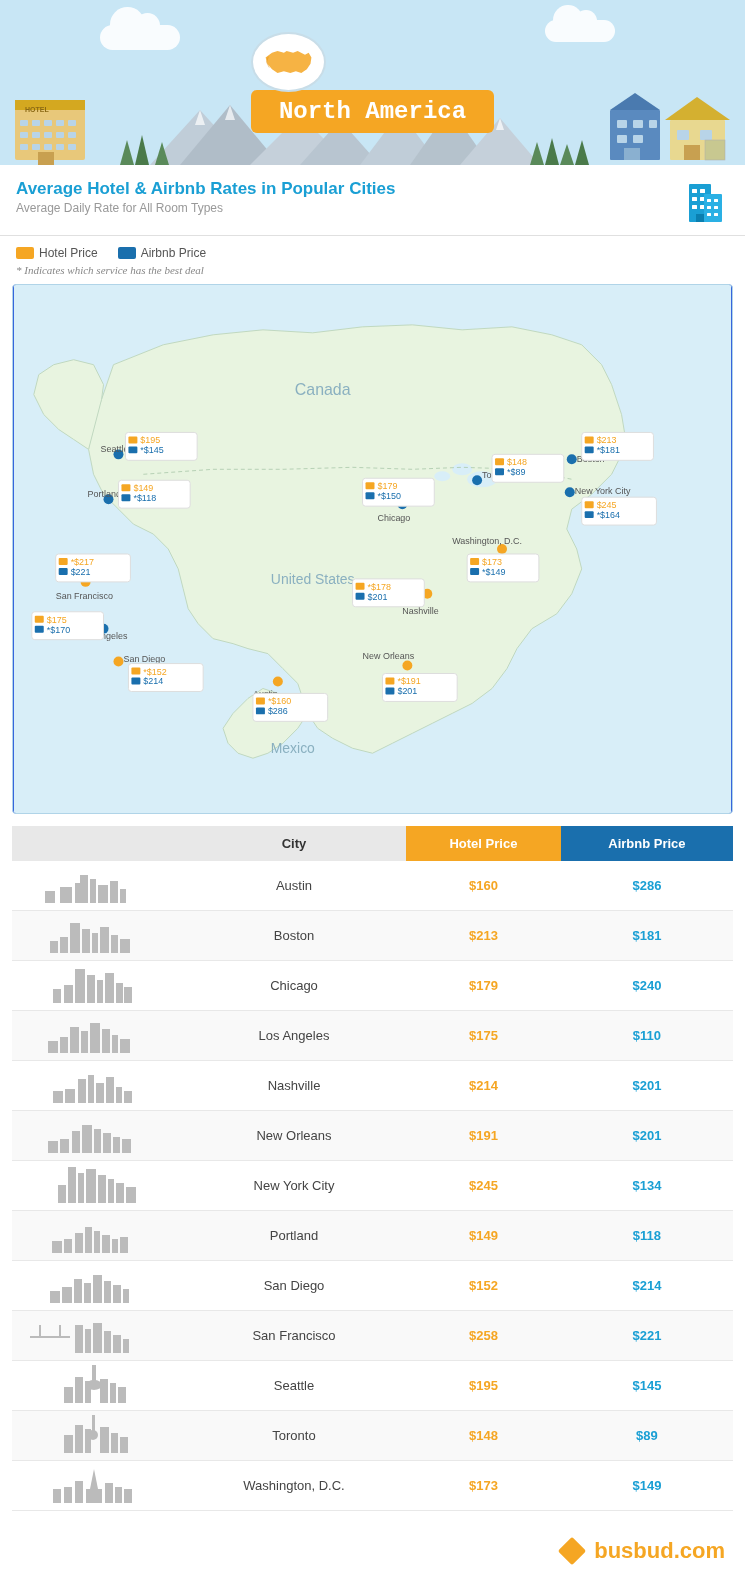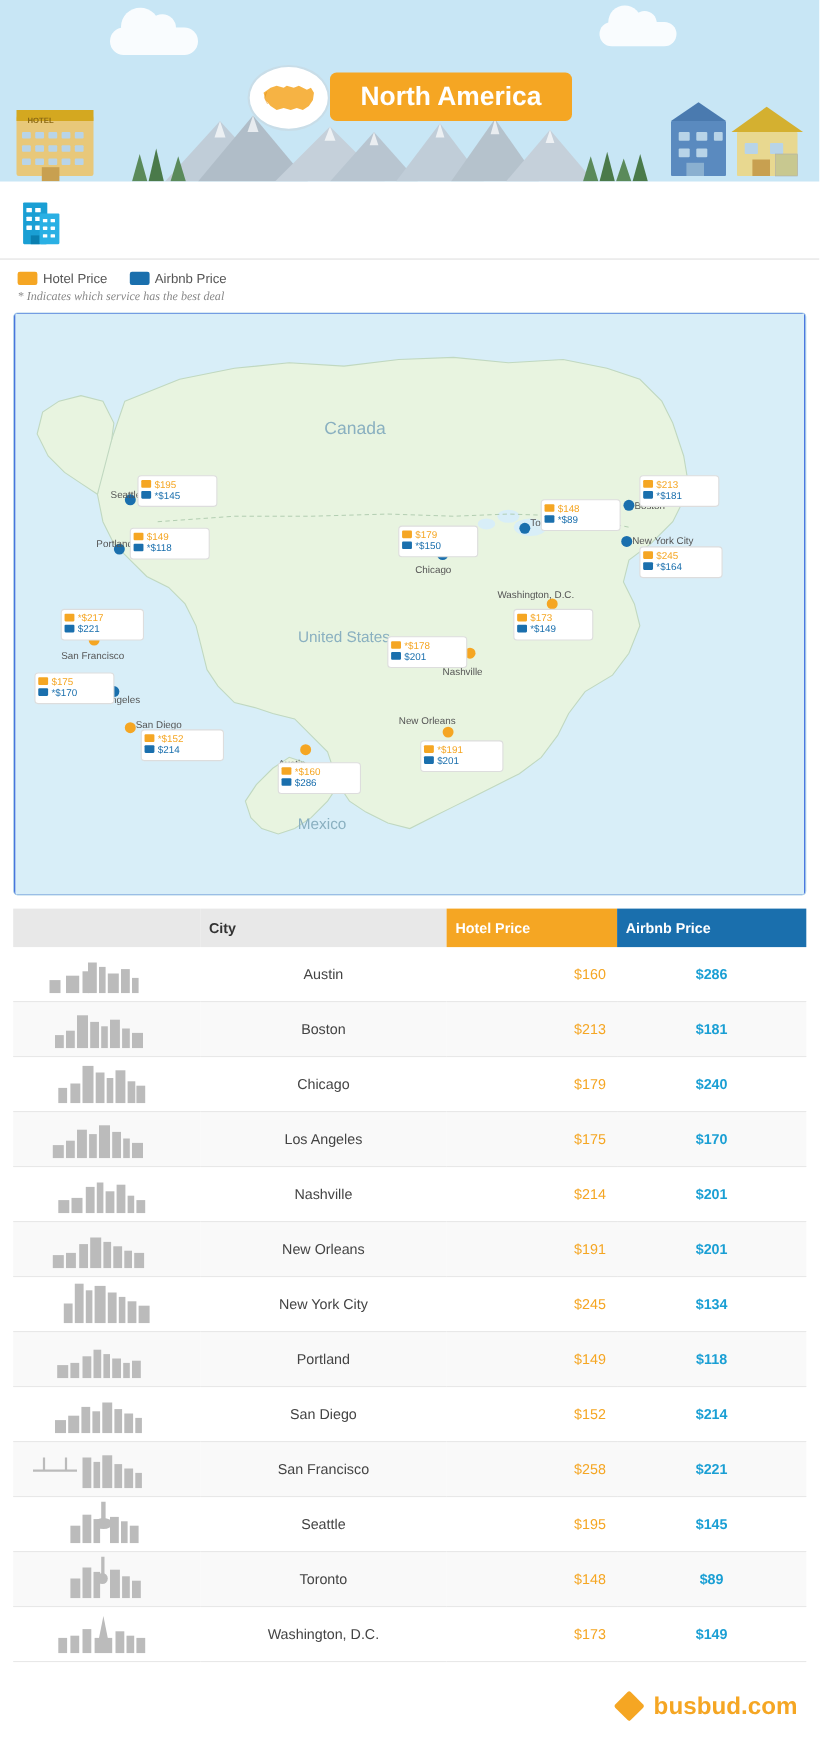--- a/index.html
+++ b/index.html
@@ -29,23 +29,23 @@
       margin-top: 10px;
     }
     .banner-title-pill span {
       color: #fff;
       font-size: 24px;
       font-weight: bold;
     }
     .banner-header-container {
       position: relative;
       display: flex;
-      flex-direction: row;
-      align-items: center;
+      flex-direction: column;
       z-index: 10;
+      font-family: Liberation Mono, monospace;
     }
     
     .cloud {
       position: absolute;
       background: #fff;
       border-radius: 50px;
       opacity: 0.9;
     }
     .cloud::before, .cloud::after {
       content: '';
@@ -128,21 +128,21 @@
       margin: 10px 12px 16px 12px;
     }
     table {
       width: 100%;
       border-collapse: collapse;
     }
     thead th {
       padding: 10px 8px;
       font-size: 13px;
       font-weight: bold;
-      text-align: left;
+      text-align: center;
     }
     thead th.col-city {
       background: #e8e8e8;
       color: #333;
     }
     thead th.col-hotel {
       background: #f5a623;
       color: #fff;
     }
     thead th.col-airbnb {
@@ -164,22 +164,21 @@
     td.city-skyline {
       width: 170px;
       padding: 4px 8px;
       text-align: left;
     }
     td.city-name {
       color: #444;
     }
     td.hotel-price {
       color: #f5a623;
-      font-weight: normal;
-      text-align: right;
+      font-weight: bold;
     }
     td.airbnb-price {
       color: #1a9fd4;
       font-weight: bold;
     }
     
     .skyline-svg {
       width: 150px;
       height: 38px;
       fill: #aaa;
@@ -298,20 +297,24 @@
         <path d="M8,14 L6,20 L9,26" fill="none" stroke="#e08800" stroke-width="0.5"></path>
       </svg>
     </div>
     <div class="banner-title-pill">
       <span>North America</span>
     </div>
   </div>
 </div>
 
 <div class="section-header">
+  <div class="section-header-text">
+    <h2>Average Hotel &amp; Airbnb Rates in Popular Cities</h2>
+    <p>Average Daily Rate for All Room Types</p>
+  </div>
   <div class="section-header-icon">
     <svg width="45" height="45" viewBox="0 0 45 45">
       <rect x="5" y="5" width="22" height="38" fill="#1a9fd4" rx="1"></rect>
       <rect x="8" y="10" width="5" height="4" fill="#fff" rx="0.5"></rect>
       <rect x="16" y="10" width="5" height="4" fill="#fff" rx="0.5"></rect>
       <rect x="8" y="18" width="5" height="4" fill="#fff" rx="0.5"></rect>
       <rect x="16" y="18" width="5" height="4" fill="#fff" rx="0.5"></rect>
       <rect x="8" y="26" width="5" height="4" fill="#fff" rx="0.5"></rect>
       <rect x="16" y="26" width="5" height="4" fill="#fff" rx="0.5"></rect>
       <rect x="12" y="35" width="8" height="8" fill="#0a7fb0"></rect>
@@ -541,21 +544,21 @@
               <rect x="61" y="16" width="7" height="22" fill="#bbb"></rect>
               <rect x="70" y="8" width="10" height="30" fill="#bbb"></rect>
               <rect x="82" y="14" width="8" height="24" fill="#bbb"></rect>
               <rect x="92" y="20" width="6" height="18" fill="#bbb"></rect>
               <rect x="100" y="24" width="10" height="14" fill="#bbb"></rect>
               <rect x="40" y="22" width="8" height="16" fill="#bbb"></rect>
               <rect x="28" y="26" width="10" height="12" fill="#bbb"></rect>
             </svg></td>
     <td class="city-name">Los Angeles</td>
     <td class="hotel-price">$175</td>
-    <td class="airbnb-price">$170</td>
+    <td class="airbnb-price">$110</td>
   </tr>
         <tr>
     <td class="city-skyline"><svg class="skyline-svg" viewBox="0 0 150 38">
               <rect x="58" y="14" width="8" height="24" fill="#bbb"></rect>
               <rect x="68" y="10" width="6" height="28" fill="#bbb"></rect>
               <rect x="76" y="18" width="8" height="20" fill="#bbb"></rect>
               <rect x="86" y="12" width="8" height="26" fill="#bbb"></rect>
               <rect x="96" y="22" width="6" height="16" fill="#bbb"></rect>
               <rect x="45" y="24" width="10" height="14" fill="#bbb"></rect>
               <rect x="104" y="26" width="8" height="12" fill="#bbb"></rect>

